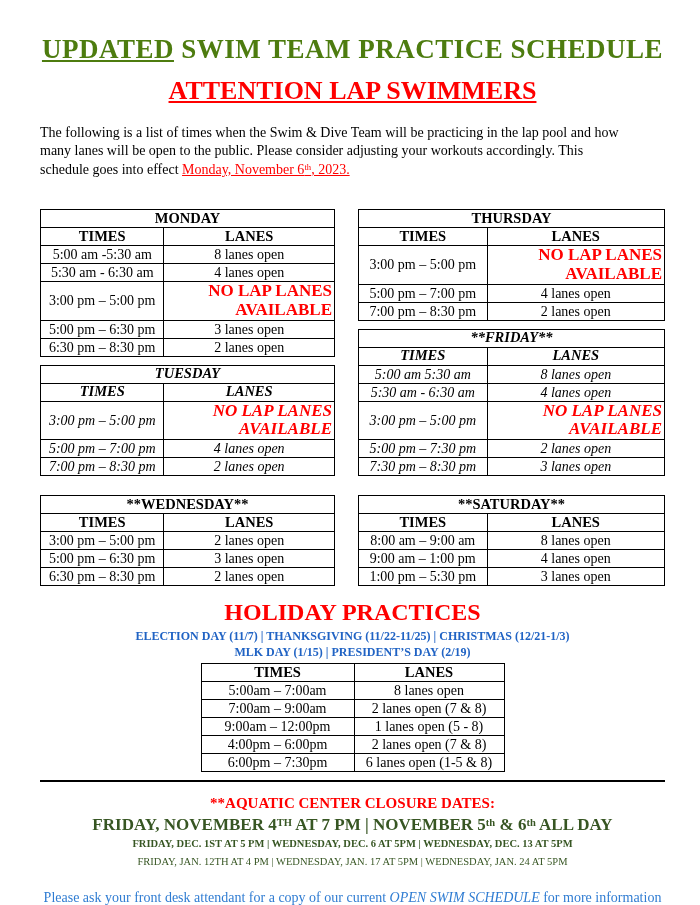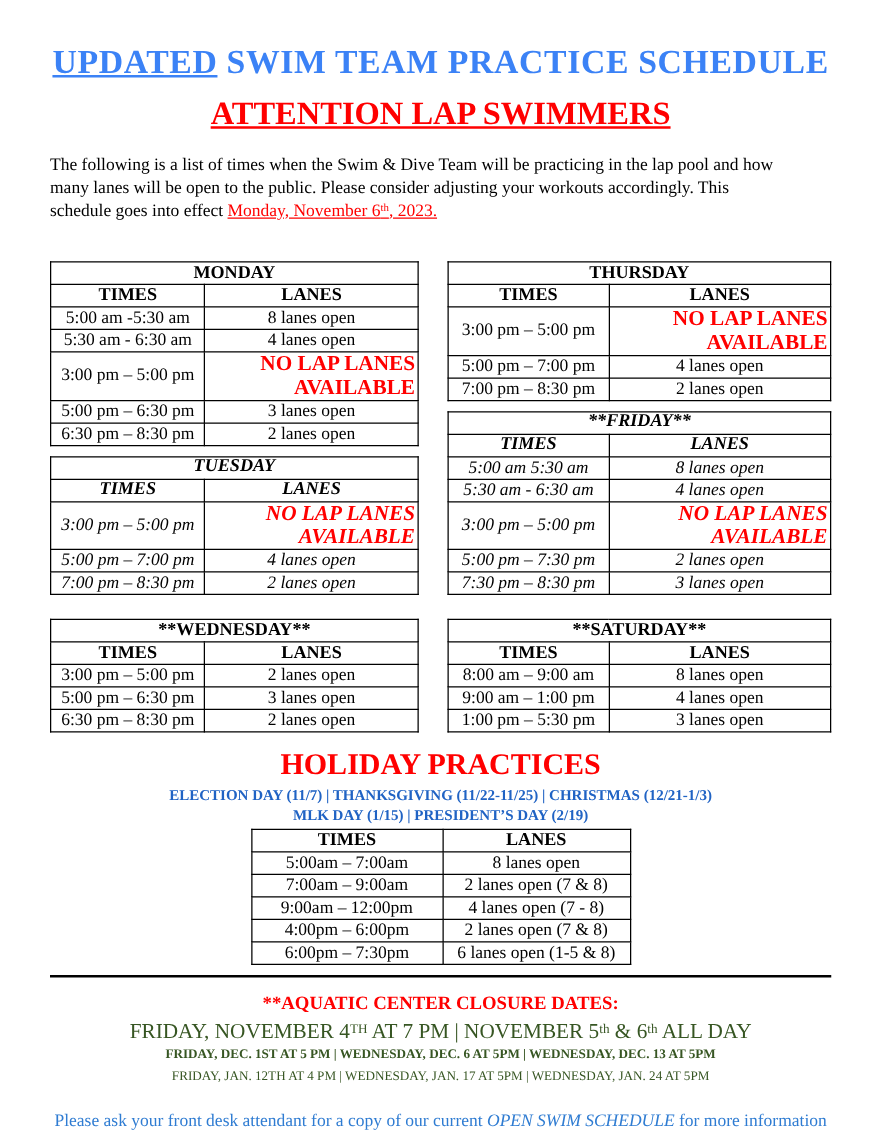--- a/index.html
+++ b/index.html
@@ -1,20 +1,20 @@
 <!DOCTYPE html>
 <html><head>
 <meta charset="utf-8">
 <style>
   * { margin:0; padding:0; box-sizing:border-box; }
   html,body { width:700px; height:905px; background:#ffffff; overflow:hidden; }
   body { font-family:"Liberation Serif","DejaVu Serif",serif; color:#000; }
   .page { padding:34px 35px 0 40px; width:700px; }
 
-  .main-title { text-align:center; font-size:27px; font-weight:bold; color:#3b82f6; letter-spacing:0.5px; }
+  .main-title { text-align:center; font-size:27px; font-weight:bold; color:#4d7c0f; letter-spacing:0.5px; }
   .main-title .u { text-decoration:underline; }
   .sub-title { text-align:center; font-size:26px; font-weight:bold; color:#FF0000; margin-top:11px; }
   .sub-title .u { text-decoration:underline; }
 
   .intro { margin-top:18px; font-size:14px; font-weight:normal; line-height:1.32; }
   .date-red { color:#FF0000; text-decoration:underline; }
   sup.s { font-size:62%; vertical-align:baseline; position:relative; top:-0.45em; }
 
   .tables-row { display:flex; margin-top:30px; }
   .col-left  { width:295px; }
@@ -32,21 +32,21 @@
 
   .holiday-title { text-align:center; font-size:24px; font-weight:bold; color:#FF0000; margin-top:13px; }
   .holiday-dates { text-align:center; font-size:12px; font-weight:bold; color:#2063C4; line-height:1.3; margin-top:3px; }
   .holiday-tbl-wrap { width:304px; margin:3px auto 0 auto; }
   .holiday-tbl col.c-times { width:50.5%; }
   .holiday-tbl col.c-lanes { width:49.5%; }
 
   .divider { margin-top:8px; border-top:2px solid #000; width:100%; }
 
   .closure-heading { text-align:center; font-size:15px; font-weight:bold; color:#FF0000; margin-top:13px; }
-  .closure-line1 { text-align:center; font-size:17px; font-weight:normal; color:#375623; margin-top:3px; }
+  .closure-line1 { text-align:center; font-size:17px; font-weight:bold; color:#375623; margin-top:3px; }
   .closure-line2 { text-align:center; font-size:10.5px; font-weight:bold; color:#375623; margin-top:3px; }
   .closure-line3 { text-align:center; font-size:10.5px; font-weight:normal; color:#375623; margin-top:7px; }
 
   .footer-note { text-align:center; font-size:14px; color:#2F7CD2; margin-top:22px; line-height:1.35; }
   .footer-note .it { font-style:italic; }
 </style>
 </head>
 <body>
 
 <div class="page">
@@ -280,21 +280,21 @@
       <tr>
             <td>5:00am – 7:00am</td>
             <td>8 lanes open</td>
           </tr>
       <tr>
             <td>7:00am – 9:00am</td>
             <td>2 lanes open (7 &amp; 8)</td>
           </tr>
       <tr>
             <td>9:00am – 12:00pm</td>
-            <td>4 lanes open (7 - 8)</td>
+            <td>1 lanes open (5 - 8)</td>
           </tr>
       <tr>
             <td>4:00pm – 6:00pm</td>
             <td>2 lanes open (7 &amp; 8)</td>
           </tr>
       <tr>
             <td>6:00pm – 7:30pm</td>
             <td>6 lanes open (1-5 &amp; 8)</td>
           </tr>
     </tbody>

